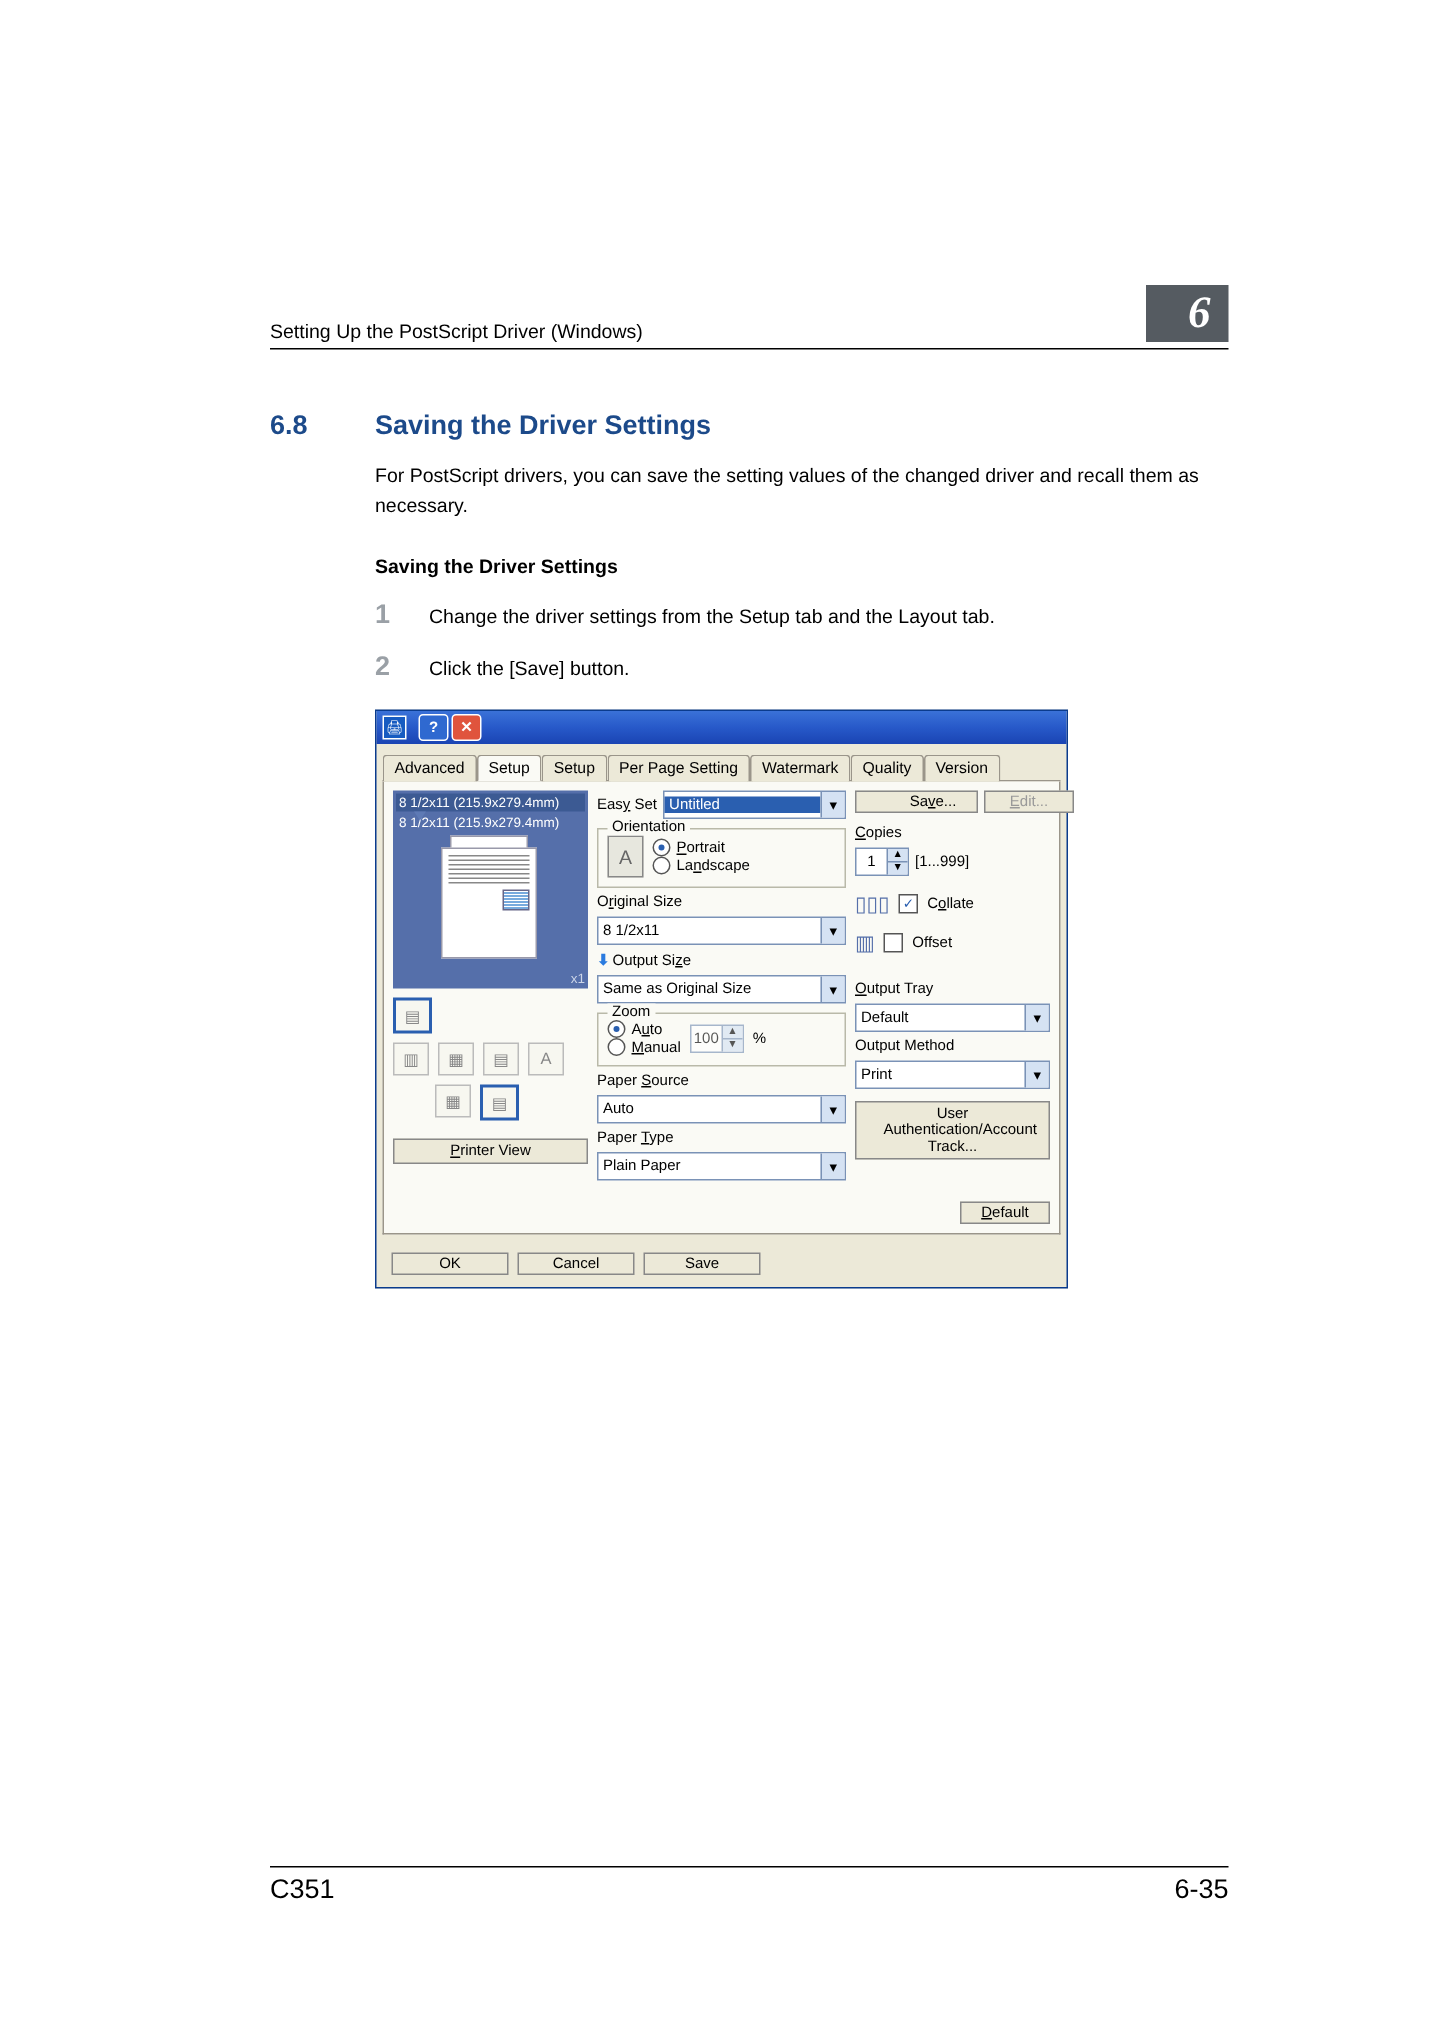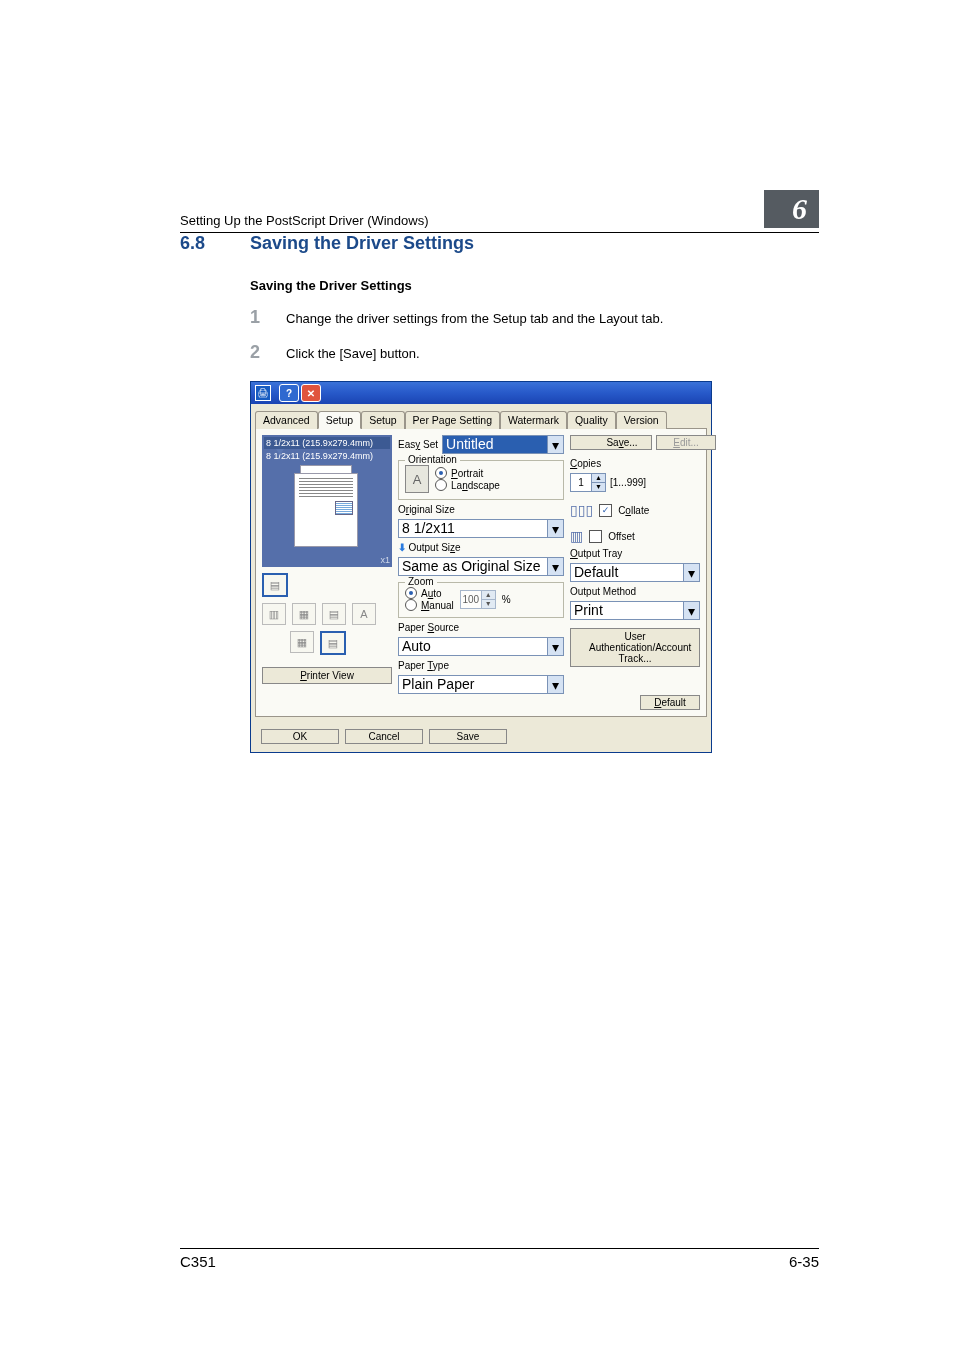--- a/index.html
+++ b/index.html
@@ -31,20 +31,21 @@
     background: #555b61;
     color: #fff;
     font-size: 30px;
     font-weight: bold;
     font-style: italic;
     padding: 2px 12px 2px 28px;
     font-family: "Times New Roman", serif;
   }
   .section-heading {
     display: flex;
+    margin-top: 40px;
     margin-bottom: 8px;
   }
   .sec-num {
     font-size: 18px;
     font-weight: bold;
     color: #1c4a8a;
     width: 70px;
   }
   .sec-title {
     font-size: 18px;
@@ -239,26 +240,26 @@
   .right-pane {
     width: 130px;
     display:flex; flex-direction: column; gap:4px;
   }
   .row-easy {
     display:flex; align-items:center; gap:4px;
   }
   .lbl { font-size: 10px; }
   .u { text-decoration: underline; }
   .combo {
-    display:flex; 
+    display:flex; align-items:center;
     border: 1px solid #7a92b6;
     background:#fff;
     height: 17px;
     position: relative;
-    font-size: 14px;
+    font-size: 10px;
   }
   .combo .txt {
     flex:1; padding: 0 3px;
   }
   .combo .arrow {
     width: 15px; background:#d5e2f3;
     border-left:1px solid #7a92b6;
     text-align:center;
     height:100%;
     display:flex; align-items:center; justify-content:center;
@@ -334,38 +335,39 @@
 
   .footer {
     position: absolute;
     bottom: 80px;
     left: 180px;
     right: 135px;
     border-top: 1px solid #000;
     padding-top: 4px;
     display: flex;
     justify-content: space-between;
-    font-size: 15px;
+    font-size: 18px;
   }
 </style>
 </head>
 <body>
 
 <div class="page">
 
   <div class="header-row">
     <div class="header-left">Setting Up the PostScript Driver (Windows)</div>
     <div class="header-right">6</div>
   </div>
 
   <div class="section-heading">
     <div class="sec-num">6.8</div>
     <div class="sec-title">Saving the Driver Settings</div>
   </div>
 
+  <p class="body-p">For PostScript drivers, you can save the setting values of the changed driver and recall them as necessary.</p>
 
   <div class="sub-heading">Saving the Driver Settings</div>
 
   <div class="step">
     <div class="step-num">1</div>
     <div class="step-text">Change the driver settings from the Setup tab and the Layout tab.</div>
   </div>
   <div class="step">
     <div class="step-num">2</div>
     <div class="step-text">Click the [Save] button.</div>
@@ -533,21 +535,21 @@
             <span class="chk checked"></span>
             <span class="lbl">C<span class="u">o</span>llate</span>
           </div>
 
           <div style="display:flex; align-items:center; gap:6px; margin-top:6px;">
             <span class="offset-icon">▥</span>
             <span class="chk"></span>
             <span class="lbl">Offset</span>
           </div>
 
-          <span class="lbl" style=""><span class="u">O</span>utput Tray</span>
+          <span class="lbl" style="margin-top:14px;"><span class="u">O</span>utput Tray</span>
           <div class="combo">
             <span class="txt">Default</span>
             <span class="arrow">▾</span>
           </div>
 
           <span class="lbl">Output Method</span>
           <div class="combo">
             <span class="txt">Print</span>
             <span class="arrow">▾</span>
           </div>

